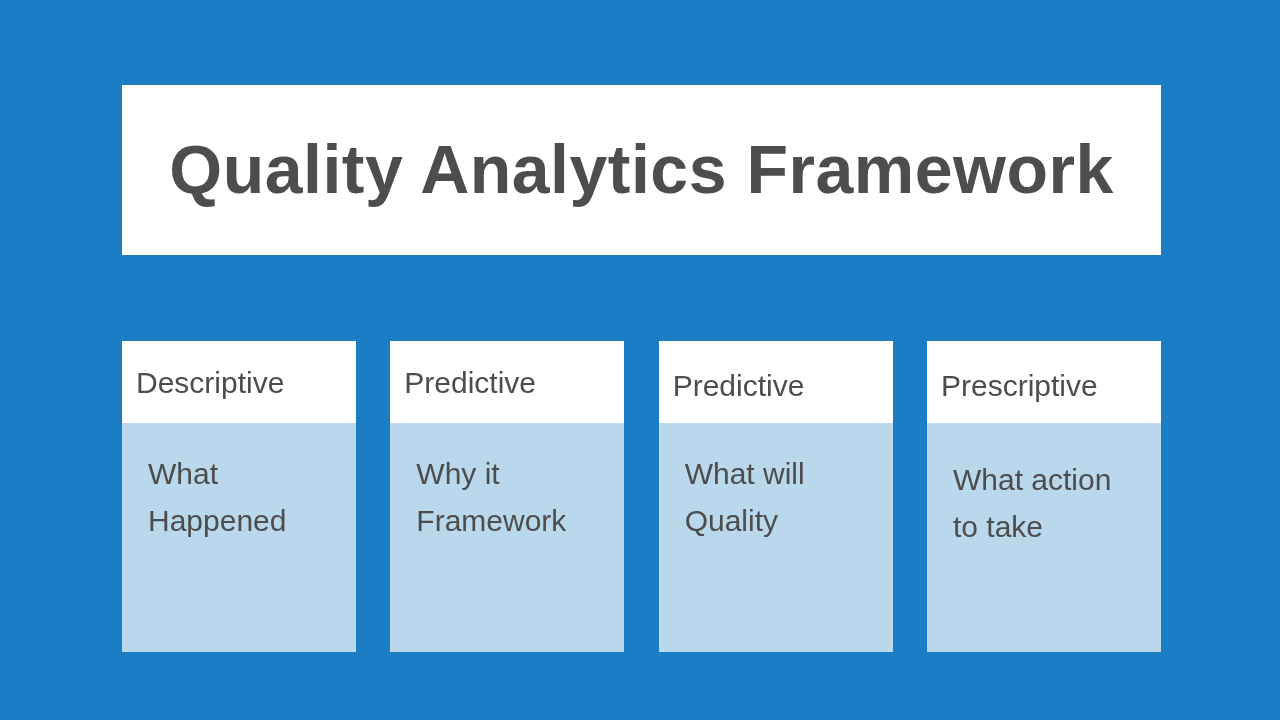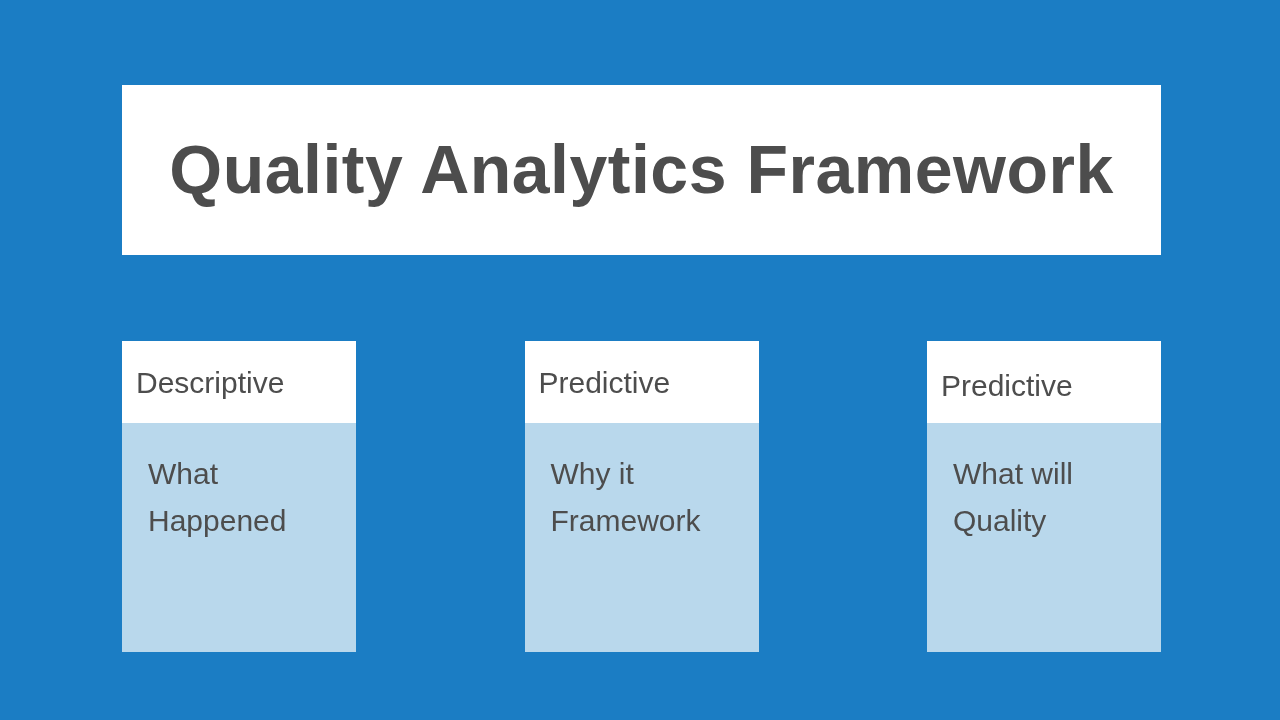--- a/index.html
+++ b/index.html
@@ -130,15 +130,24 @@
     <div class="card card-3">
       <div class="card-header">
         <span class="card-header-text">Predictive</span>
       </div>
       <div class="card-body">
         <span class="card-body-text">What will
 Quality</span>
       </div>
     </div>
 
+    <div class="card card-4">
+      <div class="card-header">
+        <span class="card-header-text">Prescriptive</span>
+      </div>
+      <div class="card-body">
+        <span class="card-body-text">What action
+to take</span>
+      </div>
+    </div>
 
   </div>
 </div>
 
 </body></html>

